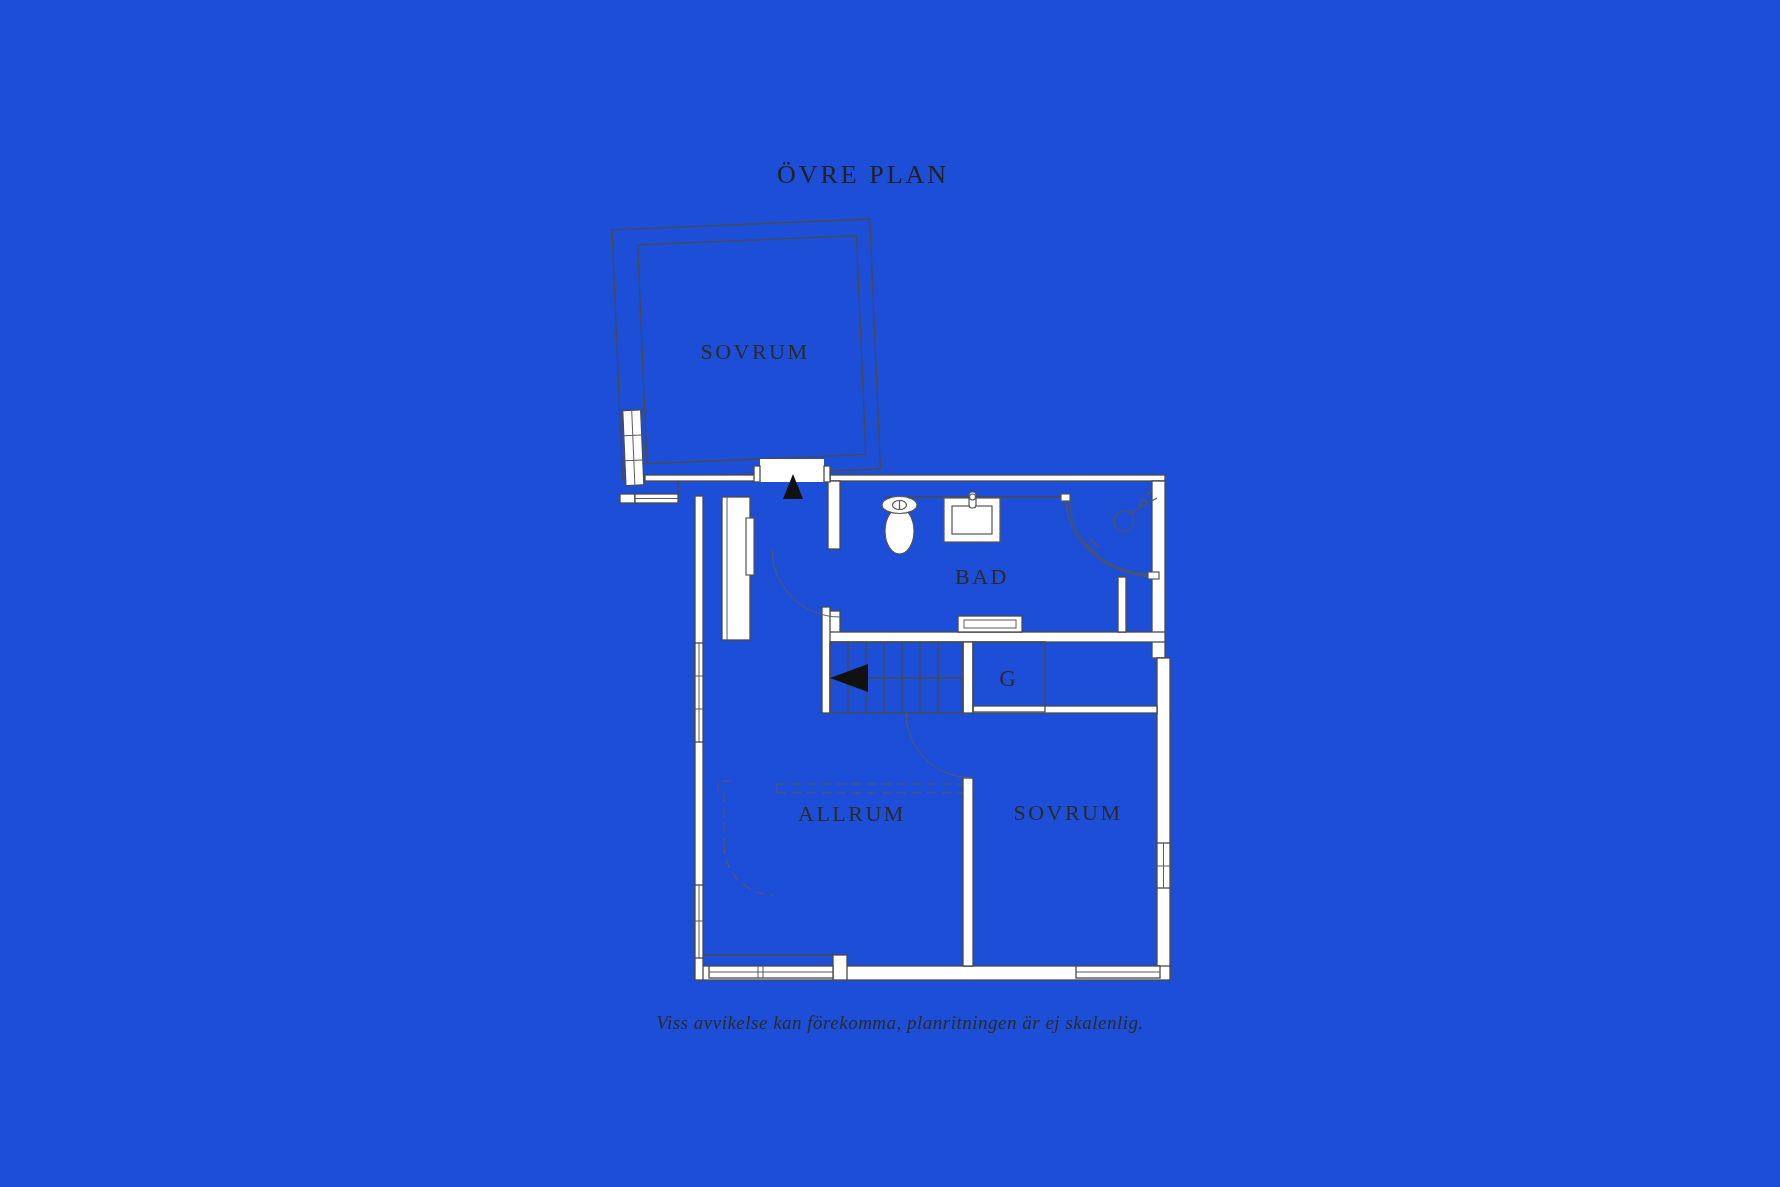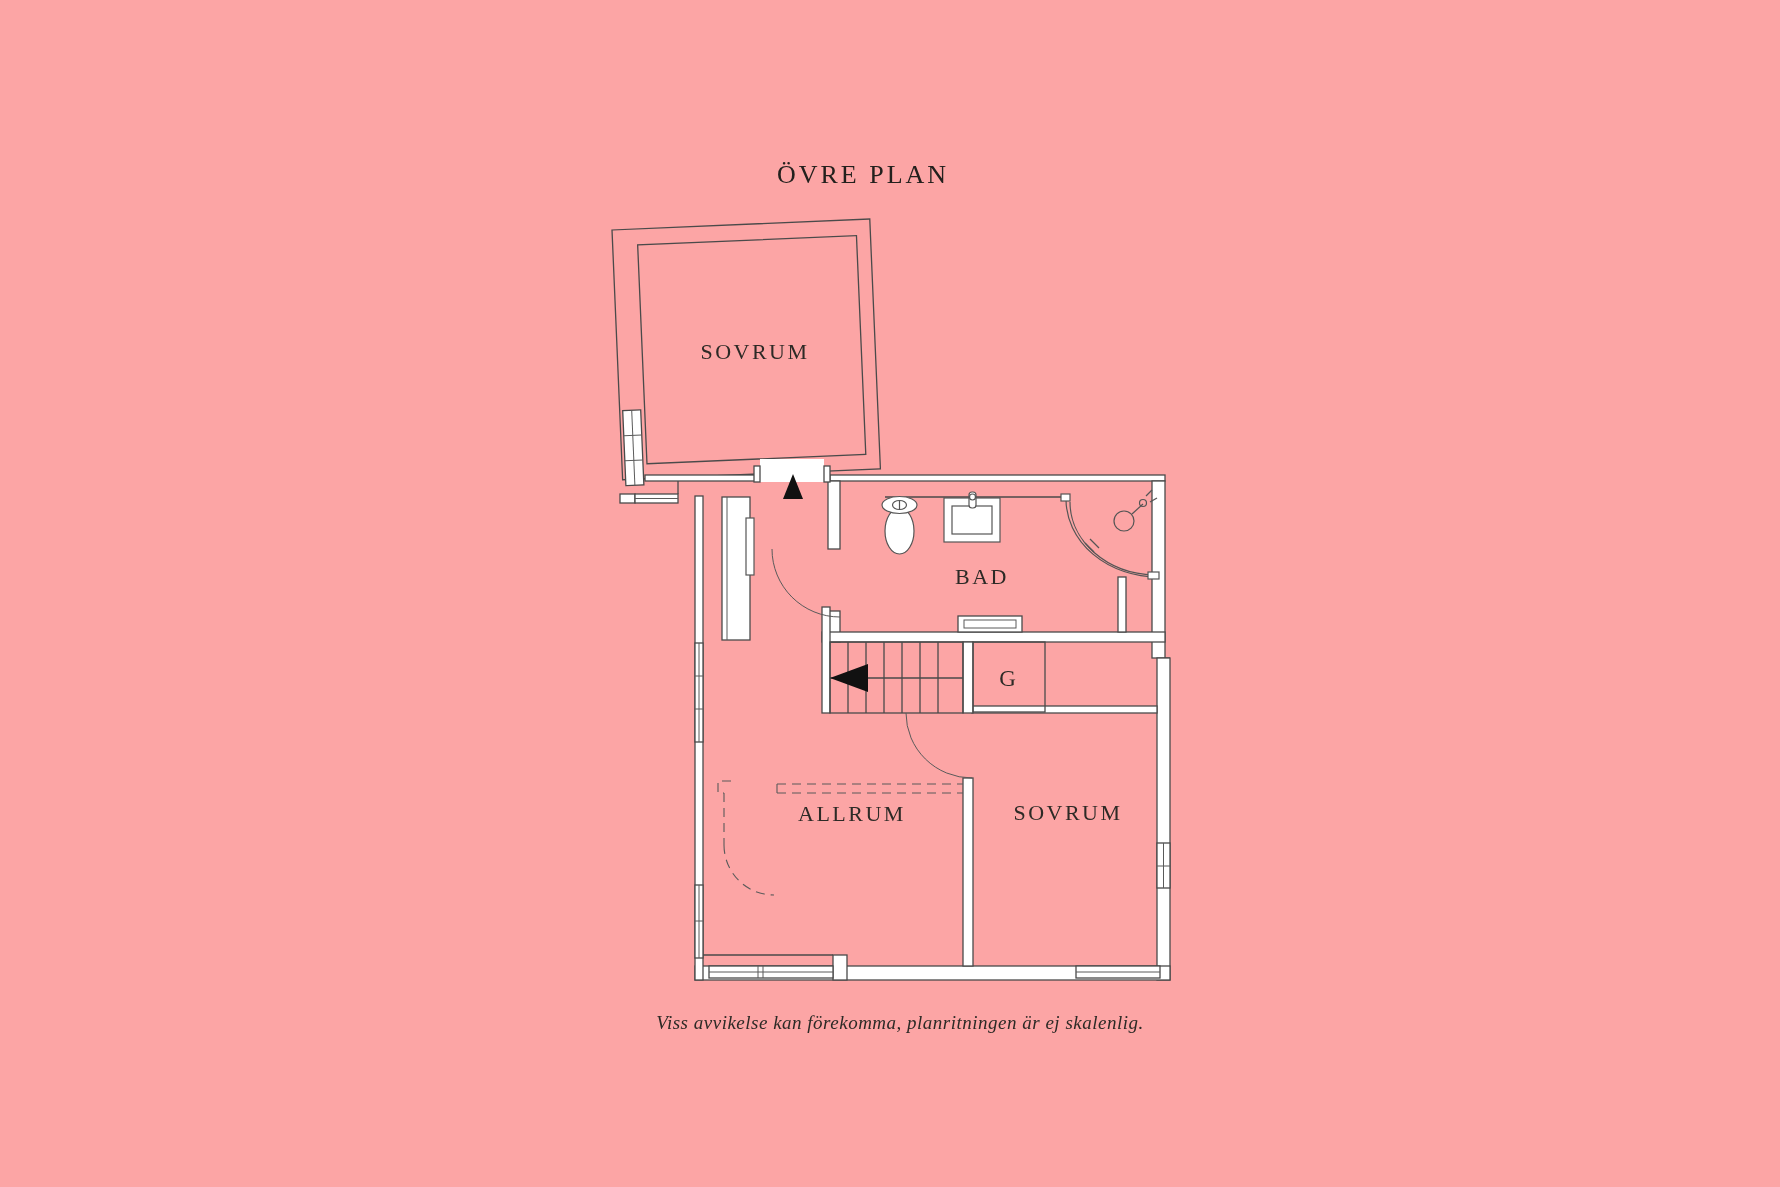--- a/index.html
+++ b/index.html
@@ -1,16 +1,16 @@
 <!DOCTYPE html>
 <html><head>
 <meta charset="utf-8">
 <style>
   html,body{margin:0;padding:0;background:#ffffff;}
-  .stage{position:relative;width:1780px;height:1187px;background:#fca5a5;overflow:hidden;}
+  .stage{position:relative;width:1780px;height:1187px;background:#1d4ed8;overflow:hidden;}
   svg{display:block;}
   .w    {fill:none;stroke:#4a4a4a;stroke-width:1.3;}
   .wf   {fill:#ffffff;stroke:#4a4a4a;stroke-width:1.3;}
   .thin {fill:none;stroke:#5a5a5a;stroke-width:1;}
   .fix  {fill:#ffffff;stroke:#555555;stroke-width:1.2;}
   .fixn {fill:none;stroke:#555555;stroke-width:1.2;}
   .dash {fill:none;stroke:#5a5a5a;stroke-width:1.1;stroke-dasharray:9 6;}
   .blk  {fill:#111111;stroke:none;}
   .lbl  {font-family:"Liberation Serif","DejaVu Serif",serif;fill:#2d2a26;
          font-size:22px;letter-spacing:2.5px;text-anchor:middle;}

